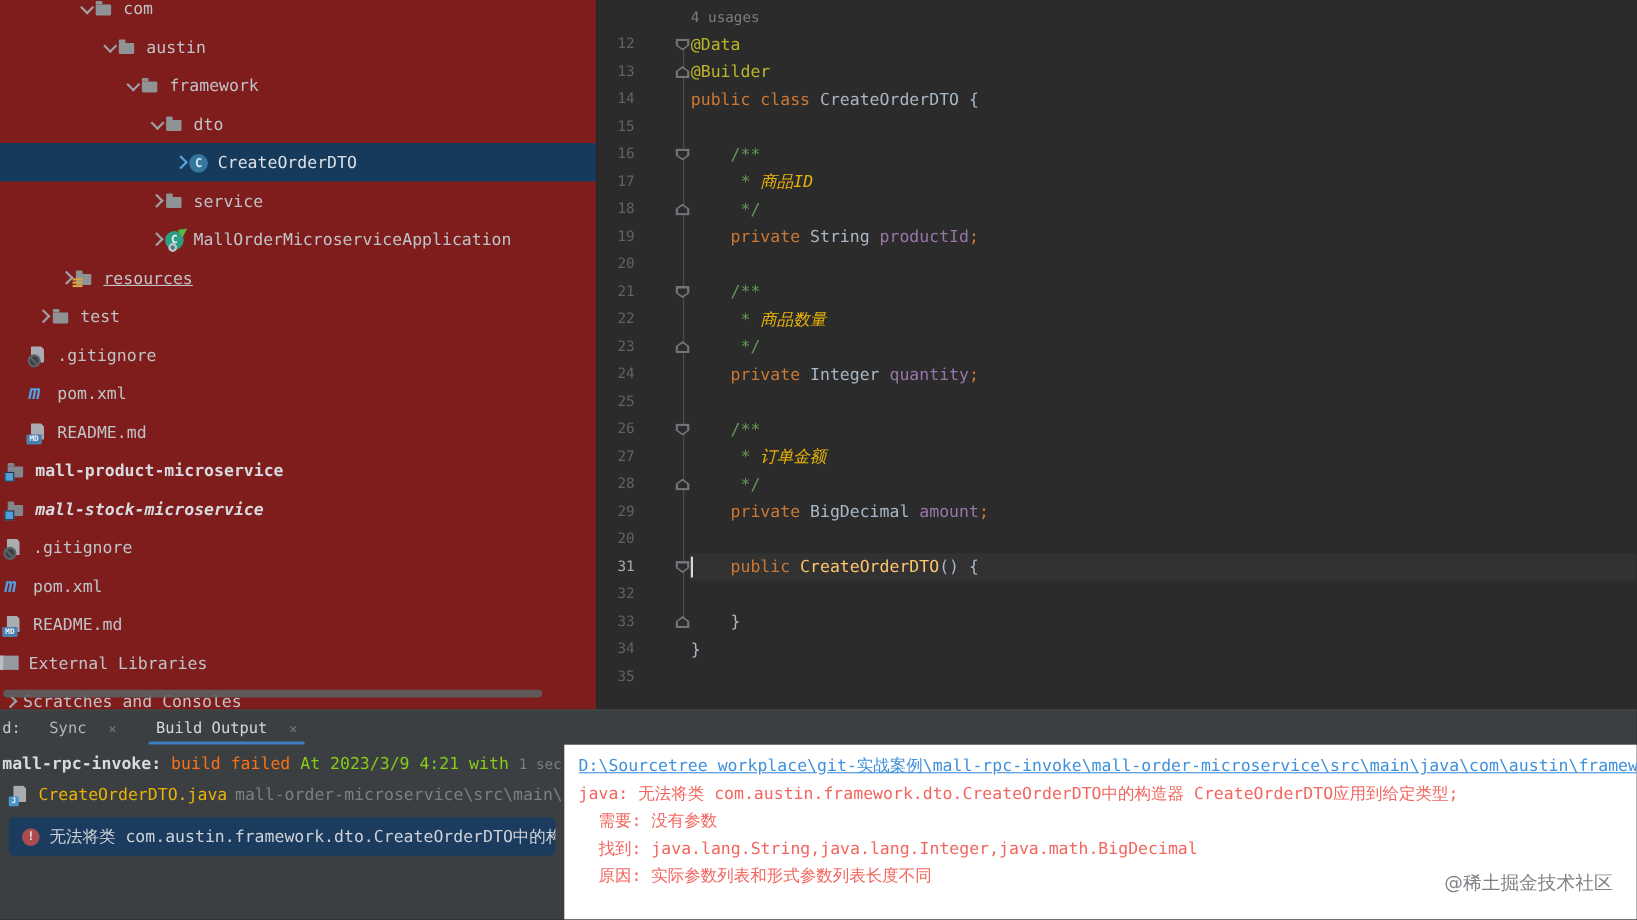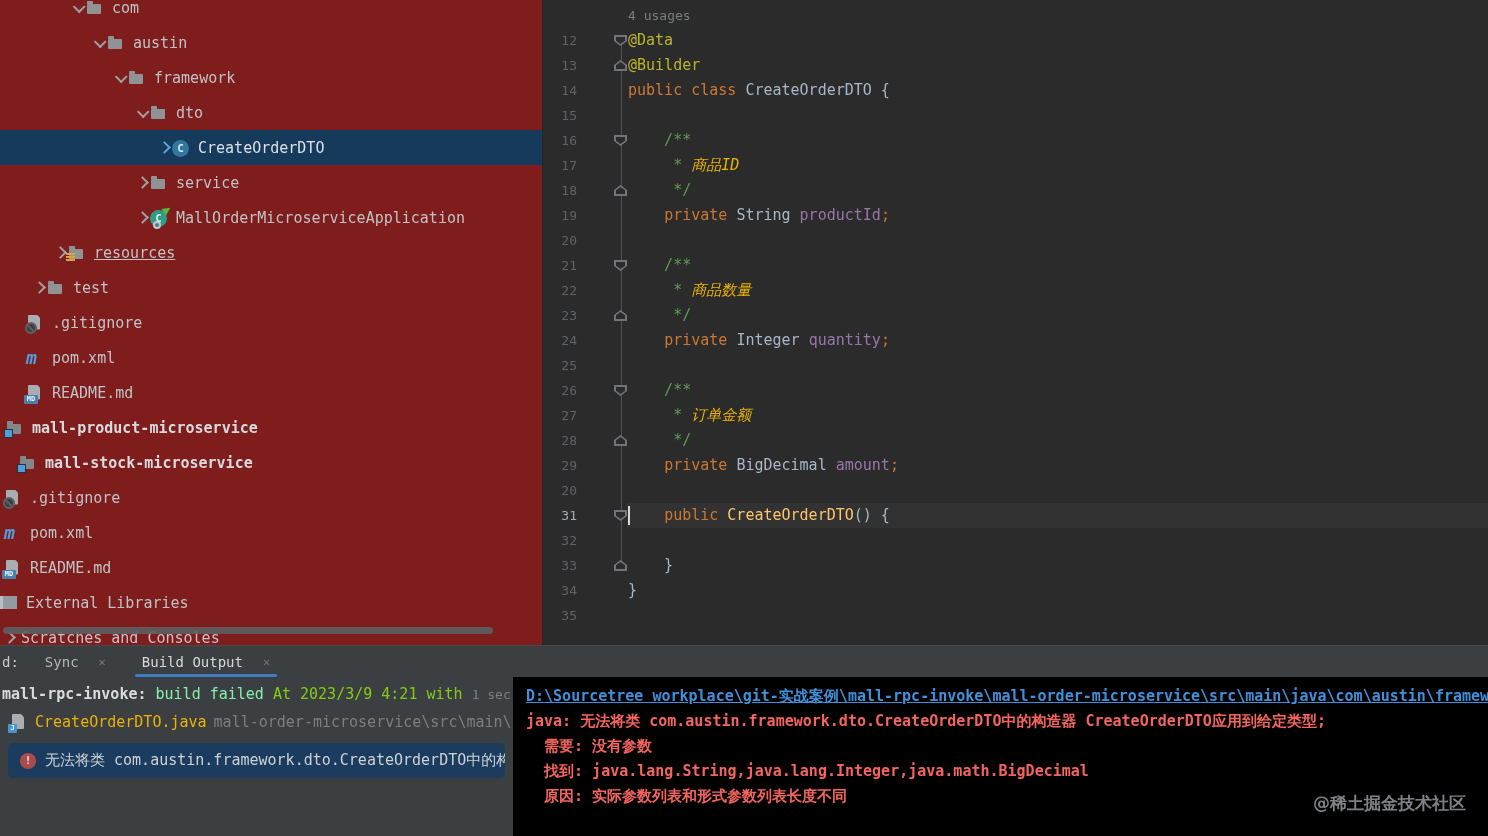--- a/index.html
+++ b/index.html
@@ -75,32 +75,32 @@
   .tabstrip{height:31px;display:flex;align-items:center;font-size:14px;color:#b3b7bc;}
   .strip-label{padding-left:2px;color:#c6cacf;}
   .tab{height:31px;display:flex;align-items:center;gap:20px;padding:0 10px;position:relative;margin-left:16px;}
   .tab .x{color:#75797f;font-size:12px;}
   .tab.selected{color:#d4d8dc;text-align:center;}
   .tab.selected::after{content:"";position:absolute;left:3px;right:3px;bottom:0;height:3px;background:#3d7dc0;border-radius:2px;}
   .bottom-content{position:absolute;top:31px;left:0;right:0;bottom:0;display:flex;}
   .build-tree{width:513px;flex:0 0 513px;background:#3c3f41;overflow:hidden;font-size:15px;padding-top:4px;}
   .status-row{height:26px;line-height:26px;padding-left:2px;white-space:nowrap;overflow:hidden;}
   .st-module{font-weight:bold;color:#d8dbdf;}
-  .st-result{color:#86efac;}
+  .st-result{color:#f97316;}
   .st-time{color:#84cc16;}
   .st-dur{color:#7b7f84;font-size:13px;}
   .file-row{height:30px;display:flex;align-items:center;padding-left:10px;gap:7px;white-space:nowrap;overflow:hidden;}
   .file-name{color:#eab308;}
   .file-path{color:#7b7f84;}
   .error-row{margin:6px 8px 0 8px;height:35px;background:#1b3c5e;border-radius:5px;display:flex;align-items:center;
              padding-left:12px;gap:9px;color:#ced2d7;white-space:nowrap;overflow:hidden;}
   .err{width:16px;height:16px;flex:0 0 16px;border-radius:50%;background:#ac4b4e;color:#eadfdf;font-size:11px;
        font-weight:bold;display:flex;align-items:center;justify-content:center;}
-  .build-console{flex:1;background:#000000;overflow:hidden;position:relative;padding:7px 0 0 13px;
-                 font-size:15px;line-height:25px;font-weight:bold;}
+  .build-console{flex:1;background:#ffffff;overflow:hidden;position:relative;padding:7px 0 0 13px;
+                 font-size:15px;line-height:25px;}
   .con-line{height:25px;white-space:pre;overflow:hidden;}
   .con-line.link{color:#4090dc;text-decoration:underline;}
   .con-line.error{color:#f3655e;}
   .watermark{position:absolute;right:22px;bottom:20px;color:#7e8185;font-size:17px;
              font-family:"DejaVu Sans","Liberation Sans",sans-serif;}
 </style>
 </head>
 <body>
 
 <div class="project-panel">
@@ -233,21 +233,21 @@
       </div>
       <div class="trow bold" style="padding-left: 6px;">
         <span class="icbox">
           <span class="ic">
             <span class="folder-shape dim"></span>
             <span class="mod-sq"></span>
           </span>
         </span>
         <span class="tlabel">mall-product-microservice</span>
       </div>
-      <div class="trow bold" style="padding-left: 19px;">
+      <div class="trow bold" style="padding-left: 6px; font-style: italic;">
         <span class="icbox">
           <span class="ic">
             <span class="folder-shape dim"></span>
             <span class="mod-sq"></span>
           </span>
         </span>
         <span class="tlabel">mall-stock-microservice</span>
       </div>
       <div class="trow" style="padding-left: 4px;">
         <span class="icbox">

